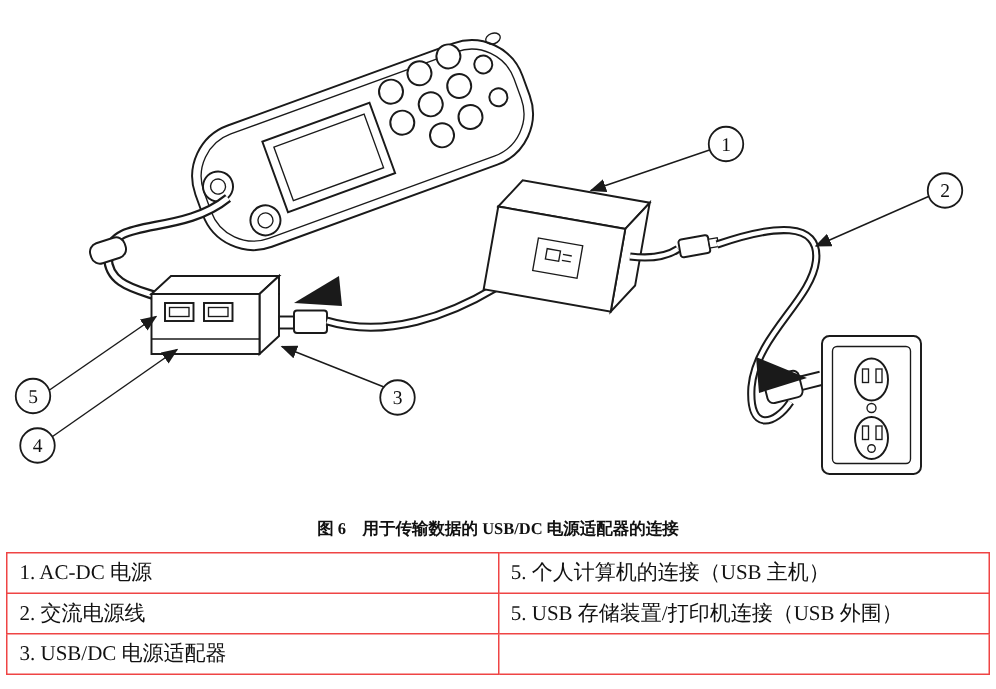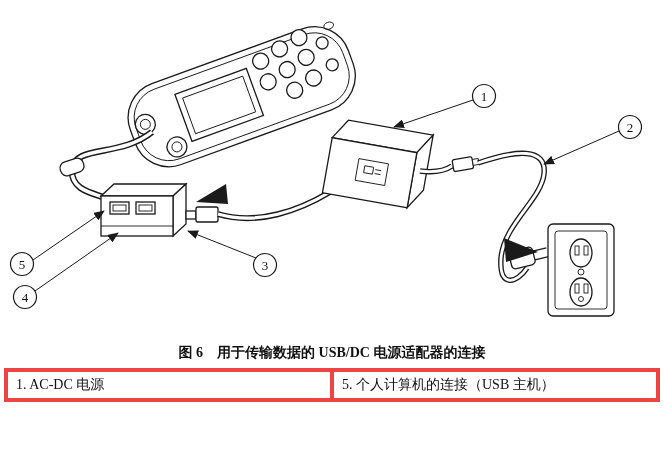--- a/index.html
+++ b/index.html
@@ -3,28 +3,28 @@
 <meta charset="utf-8">
 <style>
   html,body{margin:0;padding:0;background:#ffffff;}
   .page{
     position:relative;width:664px;height:459px;background:#ffffff;
     font-family:"Liberation Serif","DejaVu Serif",serif;color:#111;overflow:hidden;
   }
   .figure-area{position:absolute;top:0;left:0;width:664px;height:344px;}
   .figure-caption{
     position:absolute;top:343px;left:0;width:664px;height:20px;
-    text-align:center;font-weight:bold;font-size:14px;line-height:20px;
+    text-align:center;font-weight:bold;font-size:11px;line-height:20px;
   }
   table.legend{
     position:absolute;top:368px;left:4px;width:656px;
     border-collapse:collapse;font-size:14px;table-layout:fixed;
   }
   table.legend td{
-    border:4px solid #ef4444;height:24px;padding:1px 8px;
+    border:1px solid #ef4444;height:24px;padding:1px 8px;
     vertical-align:middle;white-space:nowrap;overflow:hidden;margin-top:15px;
   }
   svg{display:block;}
   .ln{stroke:#1a1a1a;fill:none;stroke-width:1.3;}
   .thin{stroke:#1a1a1a;fill:none;stroke-width:0.9;}
   .wh{fill:#ffffff;}
   .blk{fill:#1a1a1a;stroke:none;}
   .callout-circle{fill:#ffffff;stroke:#1a1a1a;stroke-width:1.2;}
   .callout-num{font-family:"Liberation Serif","DejaVu Serif",serif;font-size:13px;fill:#111;}
   .leader{stroke:#1a1a1a;stroke-width:1;fill:none;}
@@ -171,16 +171,24 @@
   <table class="legend">
     <colgroup>
         <col style="width:50%">
         <col style="width:50%">
       </colgroup>
     <tbody>
       <tr>
         <td>1.  AC-DC 电源</td>
         <td>5.  个人计算机的连接（USB 主机）</td>
       </tr>
+      <tr>
+        <td>2.  交流电源线</td>
+        <td>5.  USB 存储装置/打印机连接（USB 外围）</td>
+      </tr>
+      <tr>
+        <td>3.  USB/DC 电源适配器</td>
+        <td></td>
+      </tr>
     </tbody>
   </table>
 
 </div>
 
 </body></html>

